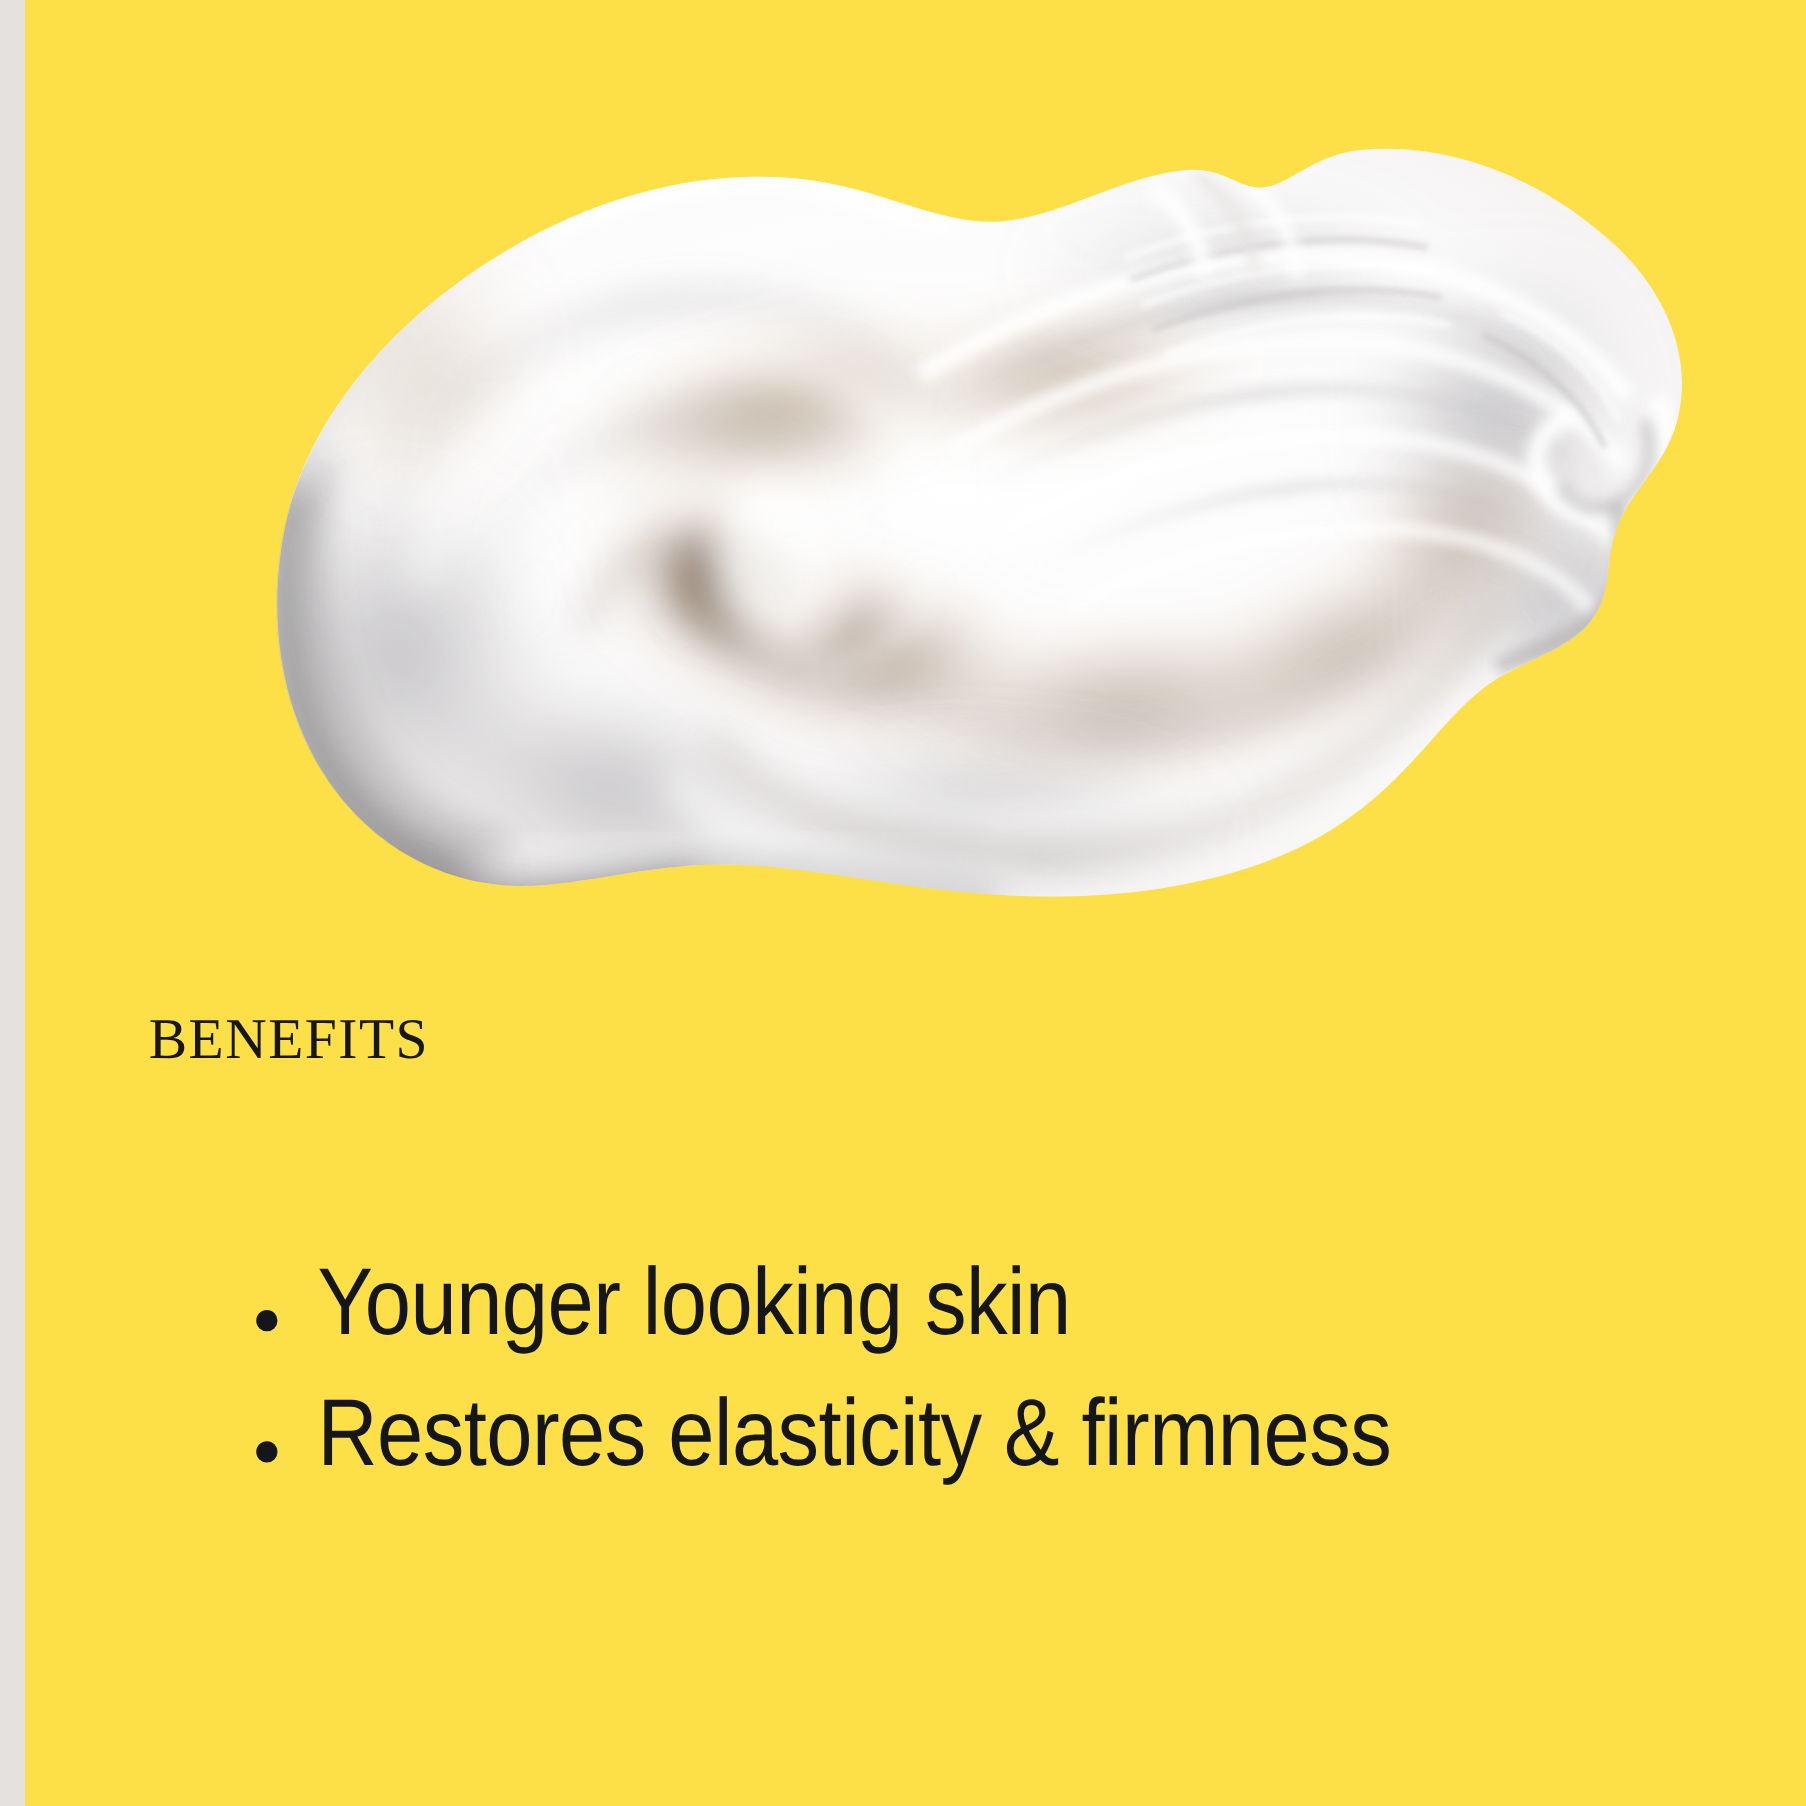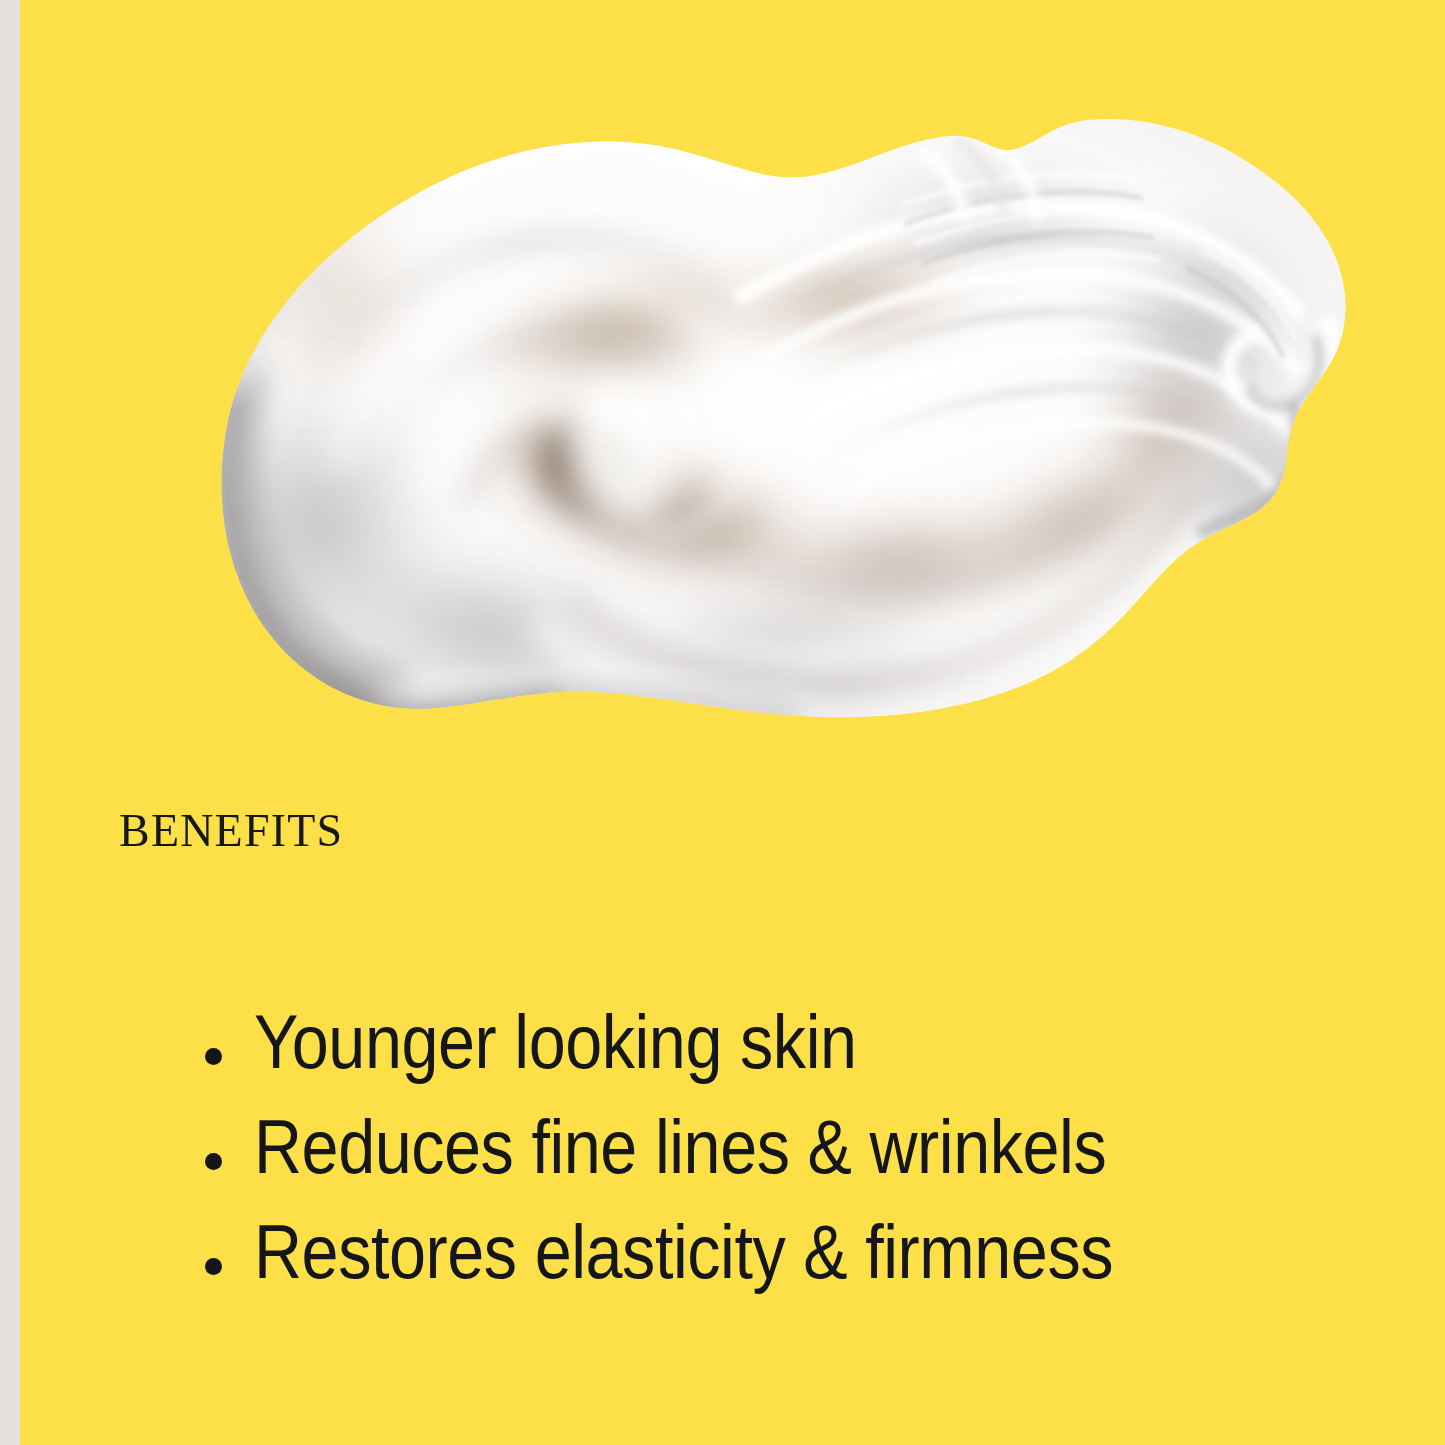--- a/index.html
+++ b/index.html
@@ -298,21 +298,17 @@
 
   <div class="benefits-heading">BENEFITS</div>
 
   <ul class="benefits-list">
     <li class="benefit-item">
       <span class="benefit-bullet"></span>
       <span class="benefit-text">Younger looking skin</span>
     </li>
     <li class="benefit-item">
       <span class="benefit-bullet"></span>
-      <span class="benefit-text">Reduces fine lines &amp; wrinkels</span>
-    </li>
-    <li class="benefit-item">
-      <span class="benefit-bullet"></span>
       <span class="benefit-text">Restores elasticity &amp; firmness</span>
     </li>
   </ul>
 
 </div>
 
 </body></html>

